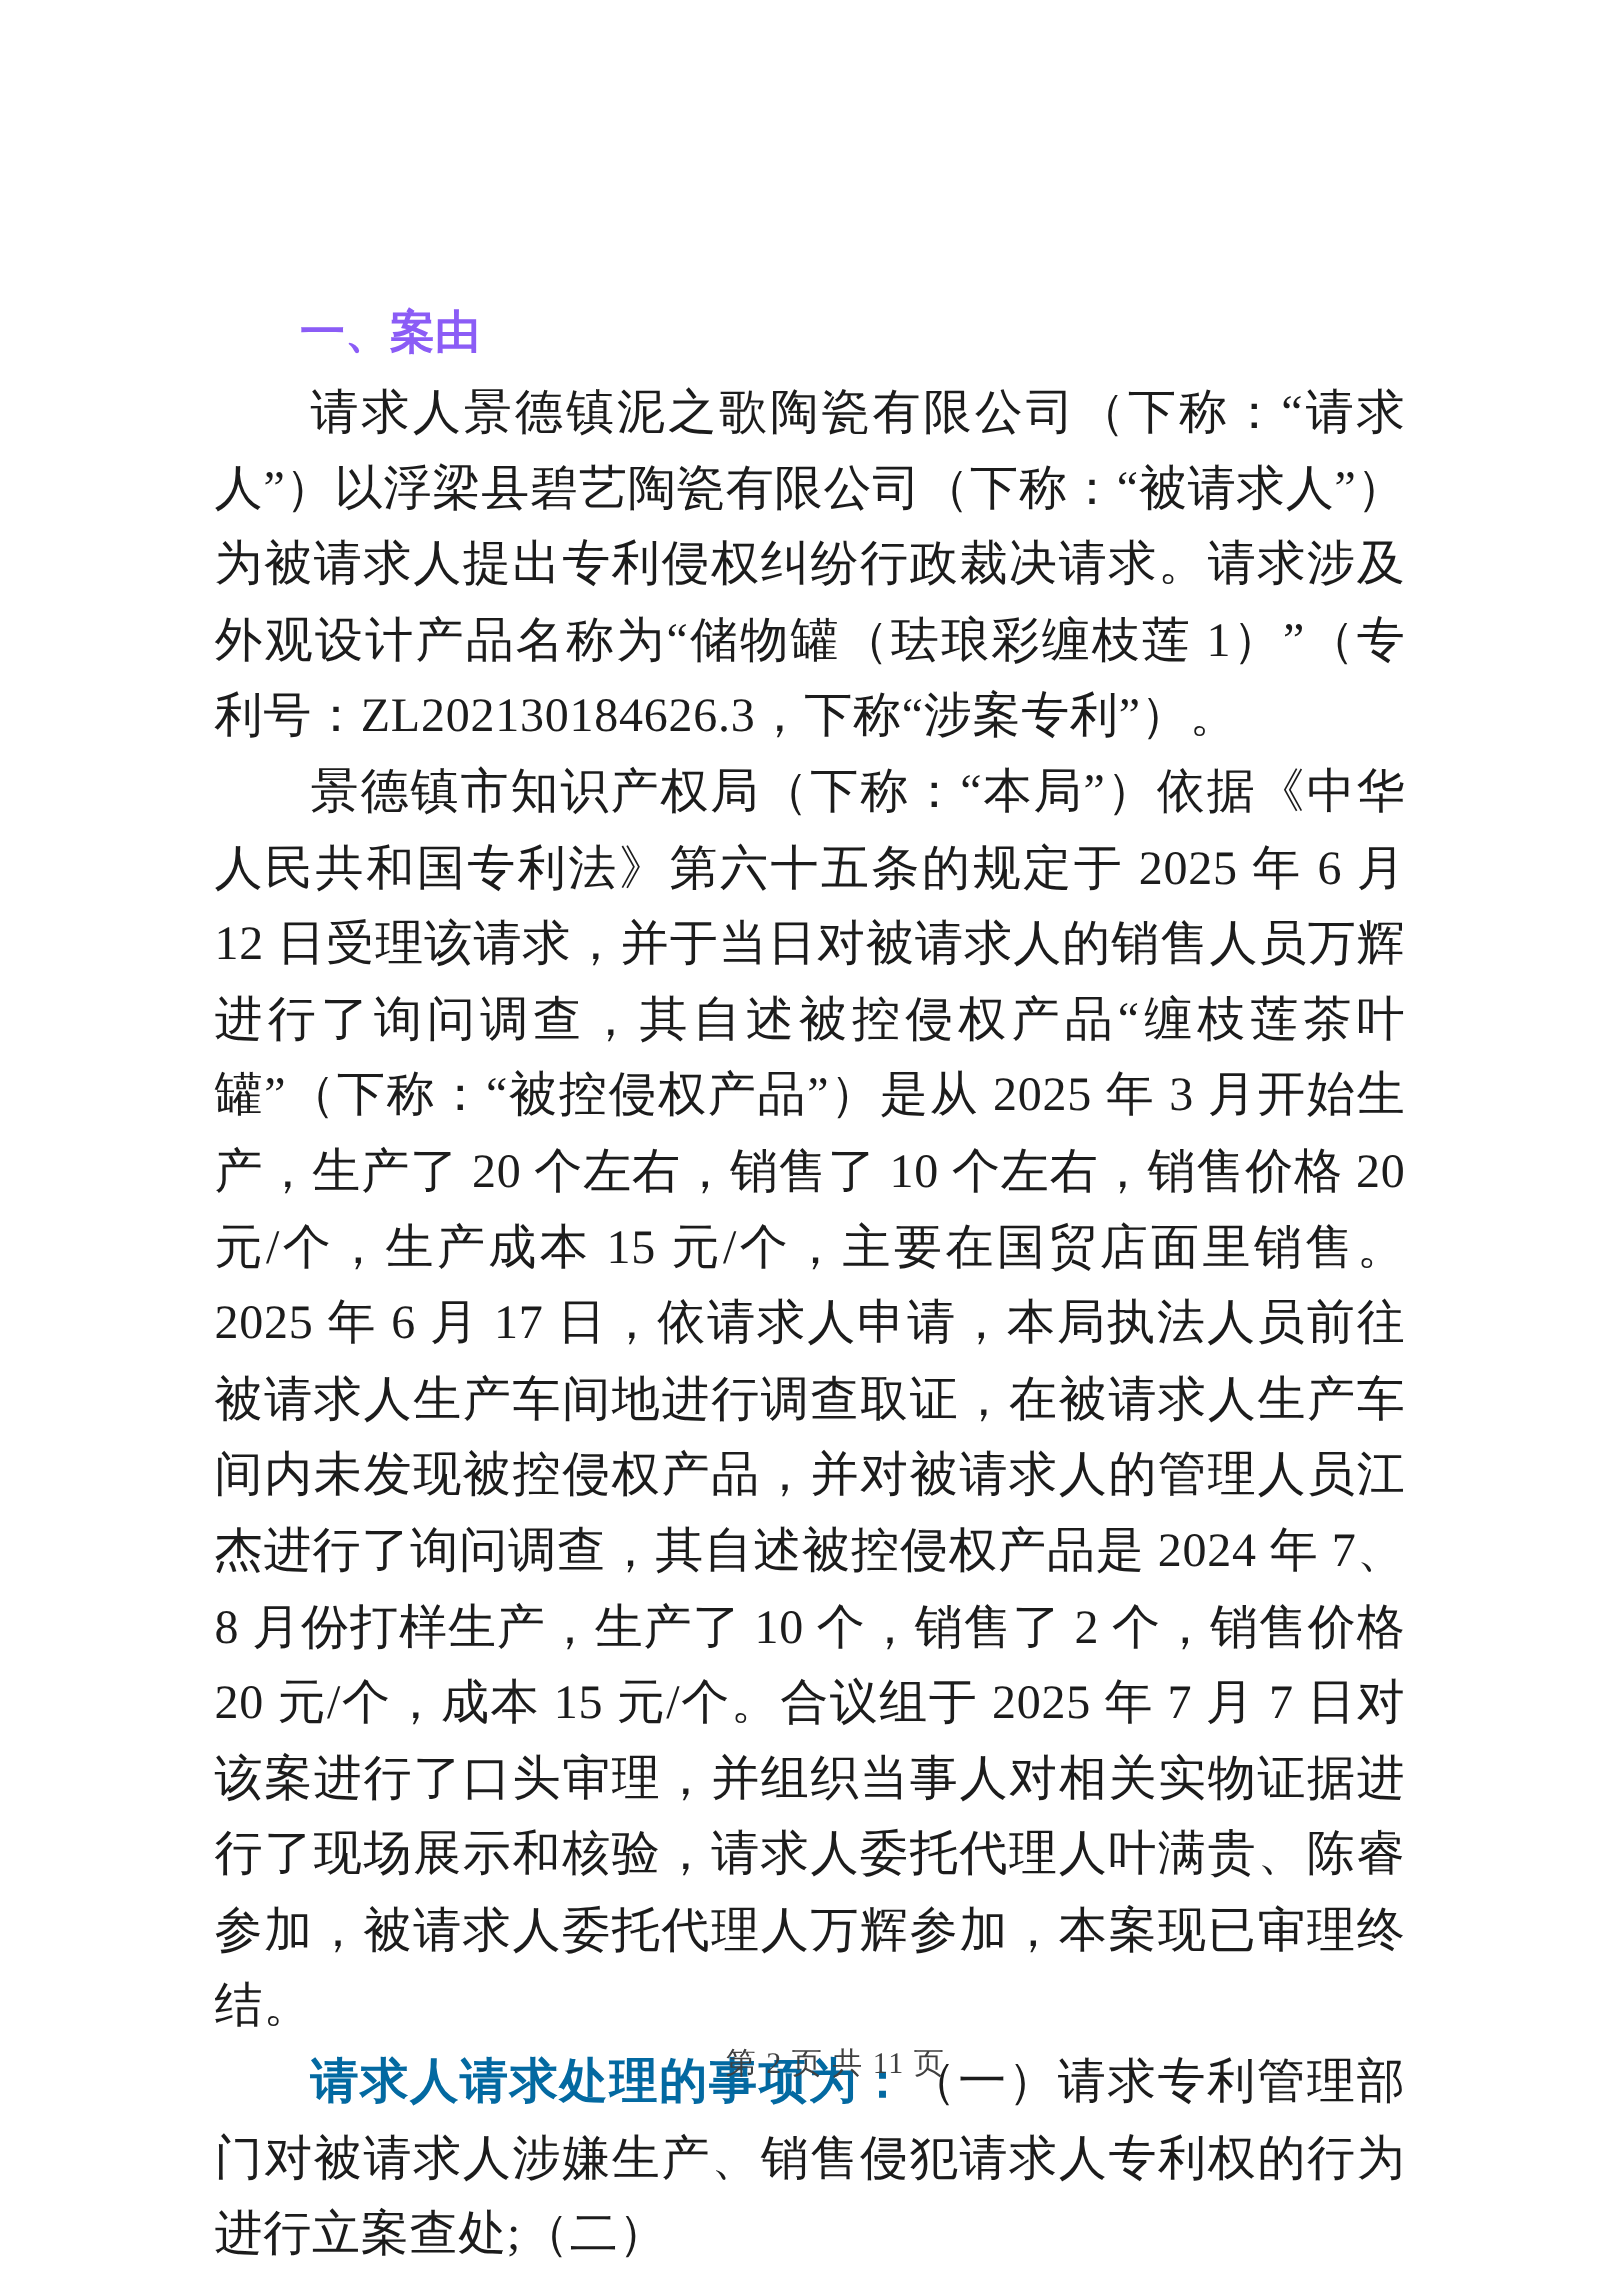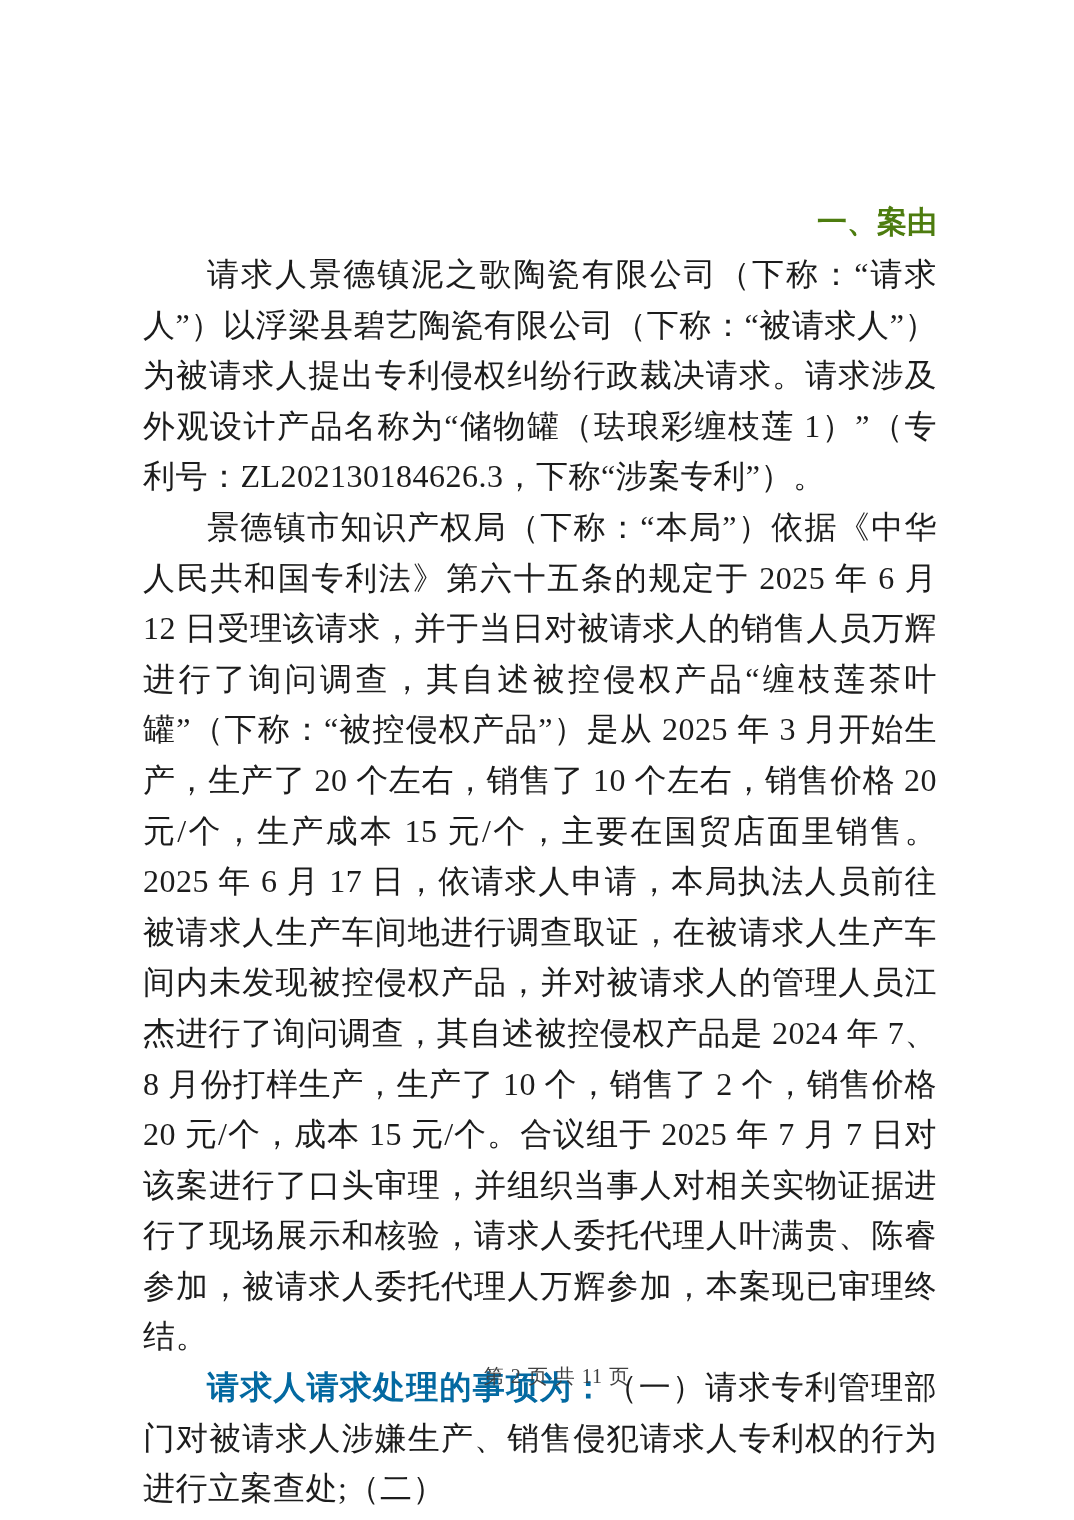--- a/index.html
+++ b/index.html
@@ -23,22 +23,22 @@
     width: 794px;
     text-align: justify;
   }
   .heading {
     margin: 0;
     font-family: "Liberation Sans", "DejaVu Sans", sans-serif;
     font-weight: bold;
     font-size: 30px;
     line-height: 54px;
     text-indent: 57px;
-    color: #4d7c0f;
-    text-align: right;
+    color: #8b5cf6;
+    text-align: left;
   }
   p.para {
     margin: 0;
     font-size: 32px;
     line-height: 50.6px;
     text-indent: 2em;
     letter-spacing: 0.5px;
   }
   .lead {
     font-family: "Liberation Sans", "DejaVu Sans", sans-serif;

